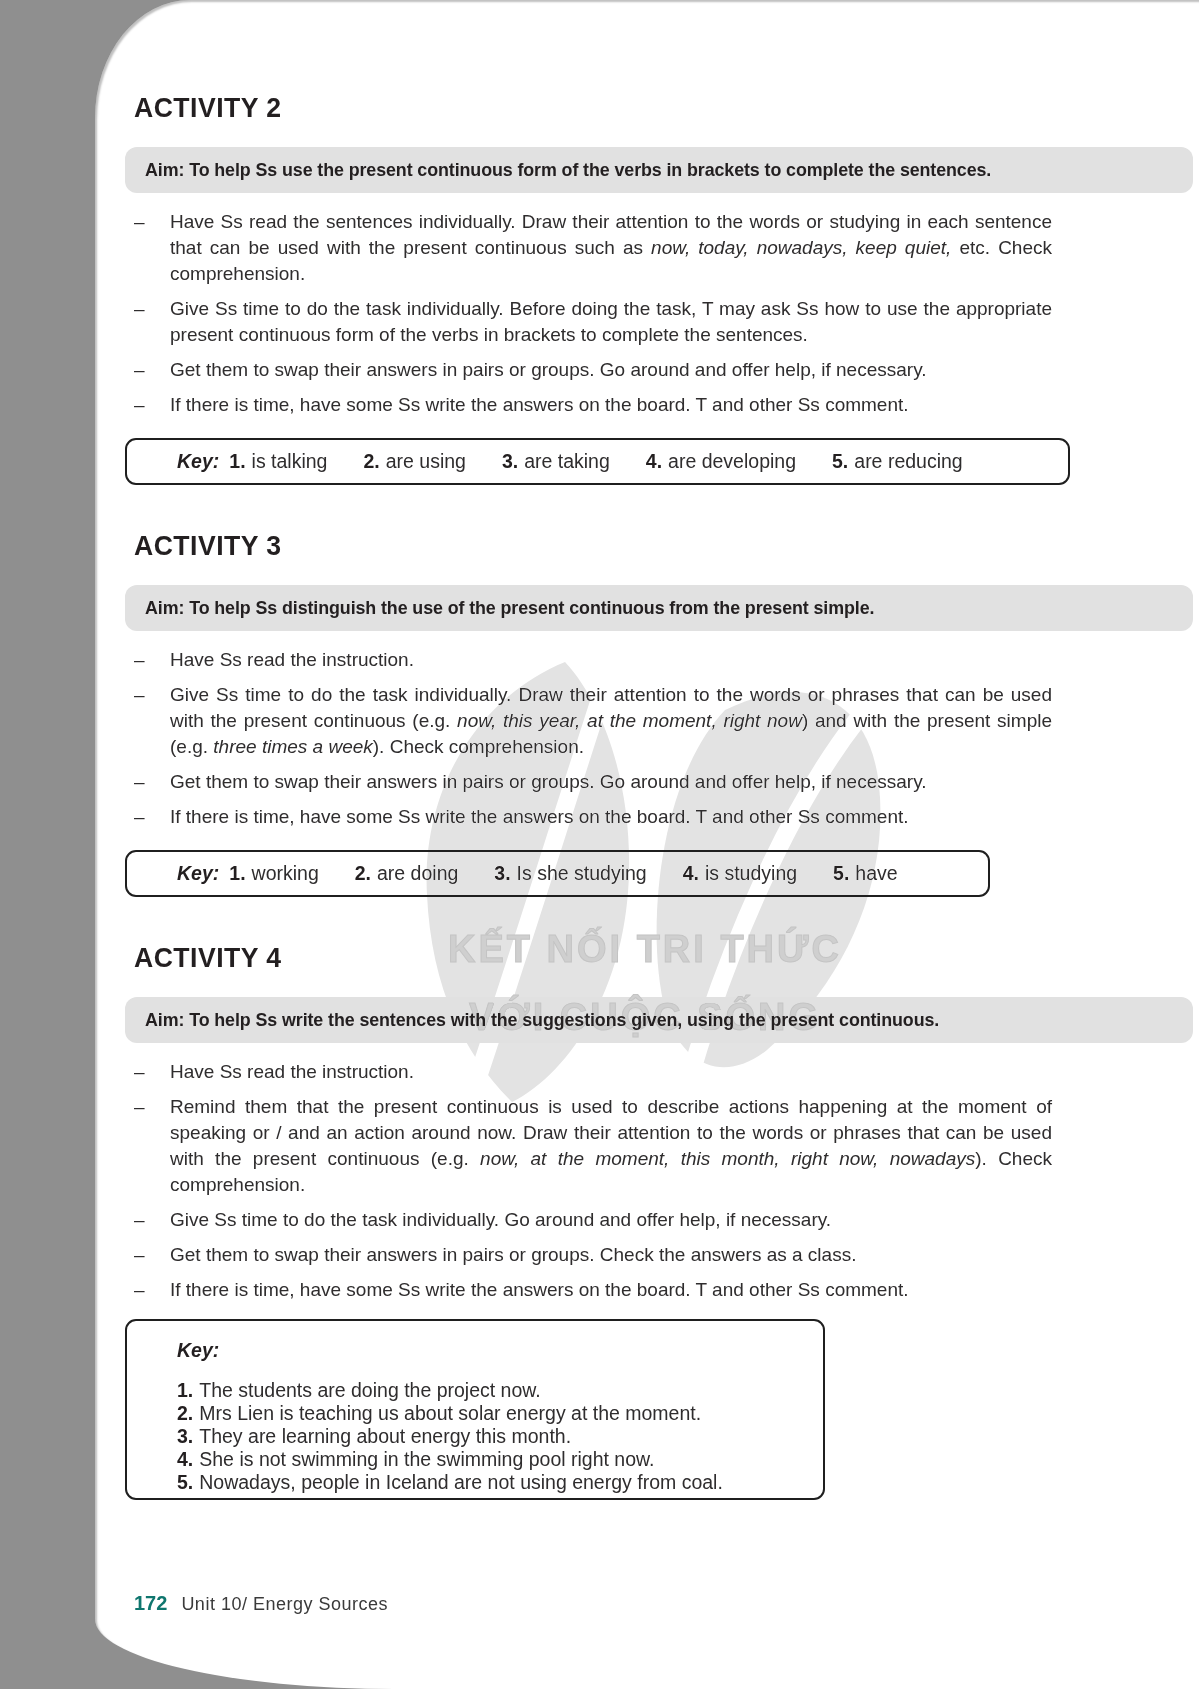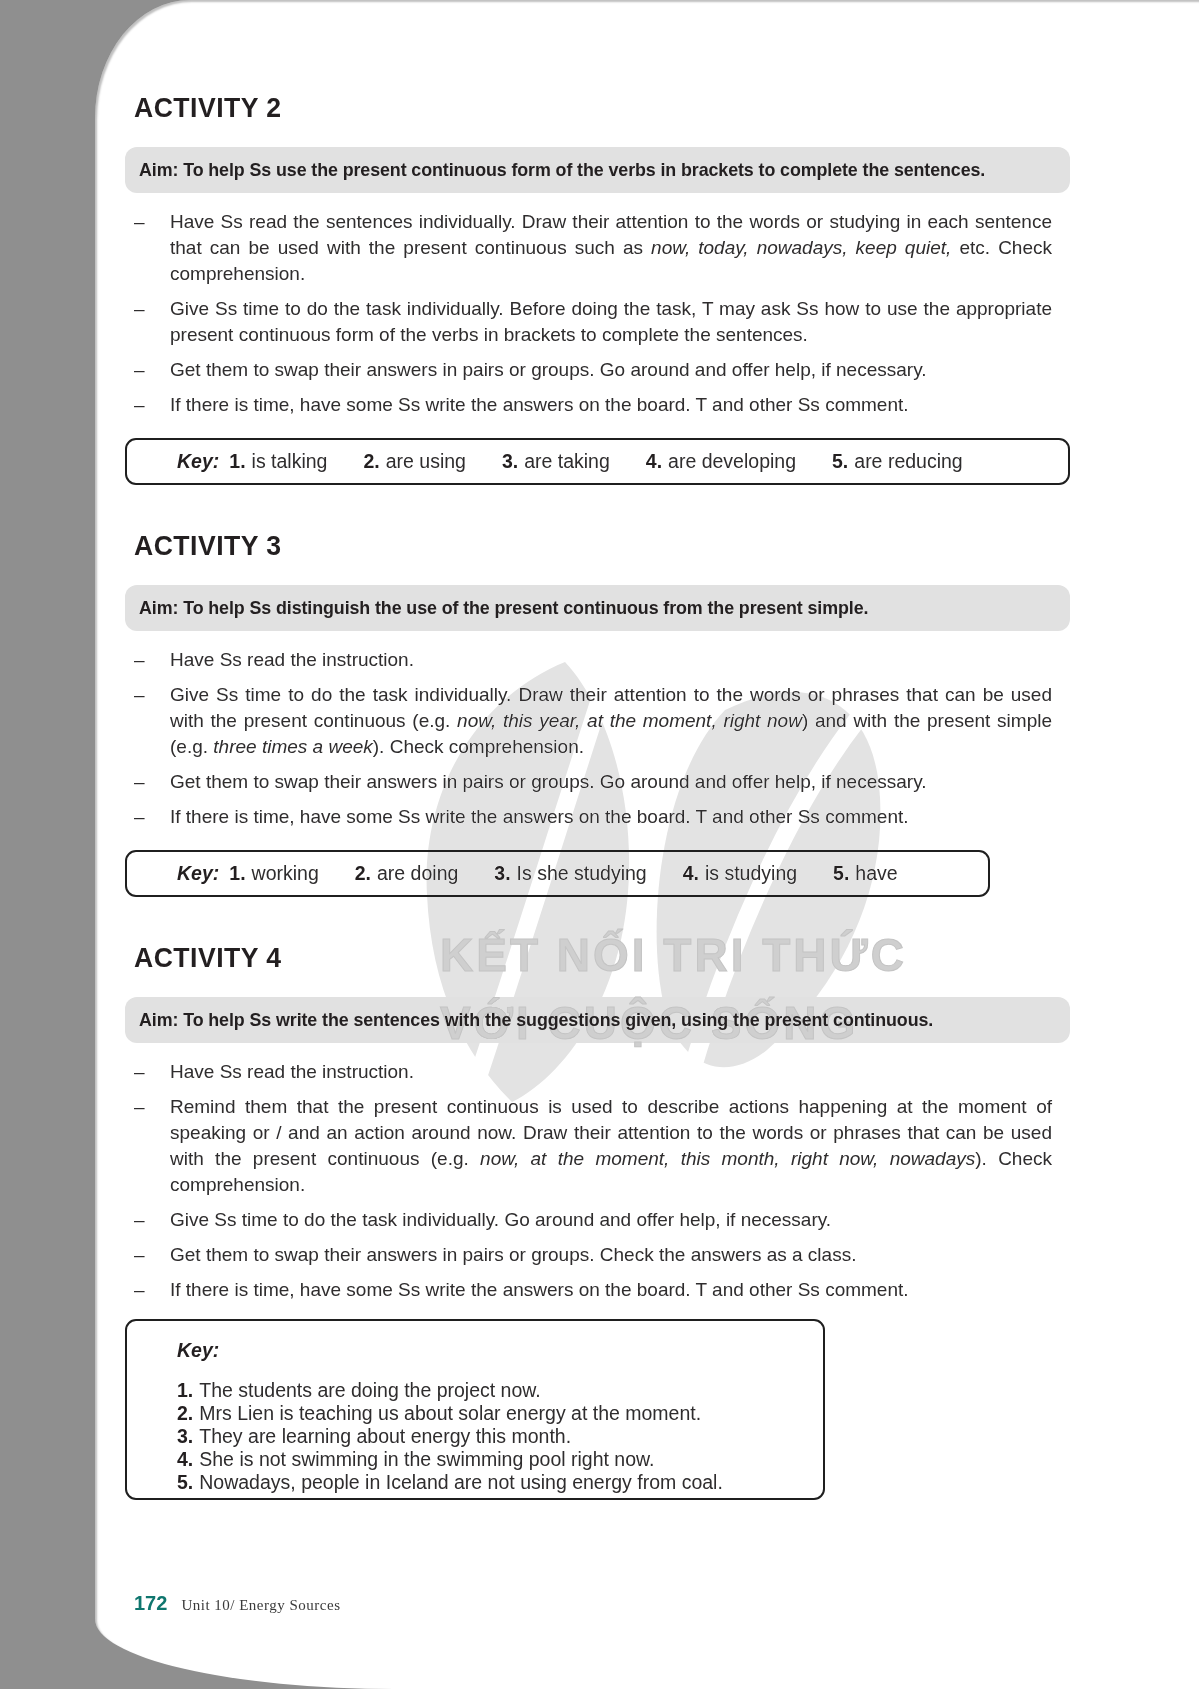--- a/index.html
+++ b/index.html
@@ -16,23 +16,23 @@
     margin-left:37px;
   }
   .content{position:absolute;left:39px;top:0;width:918px;z-index:2}
   .act-h{
     margin:46px 0 0;font-size:28px;line-height:30px;font-weight:bold;
     color:var(--heading,#231f20);letter-spacing:.5px;
     transform:scaleX(.95);transform-origin:0 50%;
   }
   .activity:first-child .act-h{margin-top:93px}
   .aim-box{
-    margin:24px 0 0 -9px;width:945px;box-sizing:border-box;
+    margin:24px 0 0 -9px;width:1068px;box-sizing:border-box;
     background:var(--aim-bg,#e1e1e1);border-radius:12px;
-    padding:12px 8px 12px 14px;overflow:visible;
+    padding:12px 8px 12px 20px;overflow:visible;
   }
   .aim-text{
     display:inline-block;white-space:nowrap;font-weight:bold;font-size:18.5px;
     color:var(--heading,#231f20);letter-spacing:-.1px;
     transform:scaleX(.965);transform-origin:0 50%;
   }
   .bullets{list-style:none;margin:16px 0 0;padding:0}
   .bullets li{display:flex;margin:0 0 9px;font-size:19px;line-height:26px;color:var(--text,#2f2d2e)}
   .dash{width:36px;flex:none}
   .btext{margin:0;flex:1}
@@ -48,29 +48,29 @@
     height:47px;
   }
   .key-first{display:flex;gap:10px}
   .key-label{font-weight:bold;font-style:italic;color:var(--heading,#231f20)}
   .key-item{white-space:nowrap}
   .key-num{font-weight:bold;font-style:normal;color:var(--heading,#231f20);margin-right:6px}
   .key-block{margin-top:16px;padding:18px 20px 4px 50px;font-size:19.5px;color:var(--text,#2f2d2e)}
   .key-block .key-label{display:block;margin-bottom:17px}
   .footer{position:absolute;left:39px;top:1592px;font-size:20px;z-index:2}
   .pnum{font-weight:bold;color:#0f766e;margin-right:14px}
-  .unit{font-family:Liberation Serif, serif;color:#3a3a3a;letter-spacing:.5px;font-size:15px}
+  .unit{font-family:Liberation Sans, sans-serif;color:#3a3a3a;letter-spacing:.5px;font-size:18px}
   .watermark{
     position:absolute;left:0;top:0;width:100%;height:100%;
     pointer-events:none;mix-blend-mode:darken;z-index:3;
   }
   .wm-logo{position:absolute;left:312px;top:650px}
   .wm-line{
     position:absolute;left:345px;width:410px;text-align:center;
-    font-weight:bold;font-size:46px;letter-spacing:3px;
+    font-weight:bold;font-size:38px;letter-spacing:3px;
     color:var(--wm-text,#cfcfcf);-webkit-text-stroke:1px #c4c4c4;
     white-space:nowrap;
   }
   .wm1{top:928px}
   .wm2{top:996px}
 </style>
 </head>
 <body>
 
 <div class="sheet">

